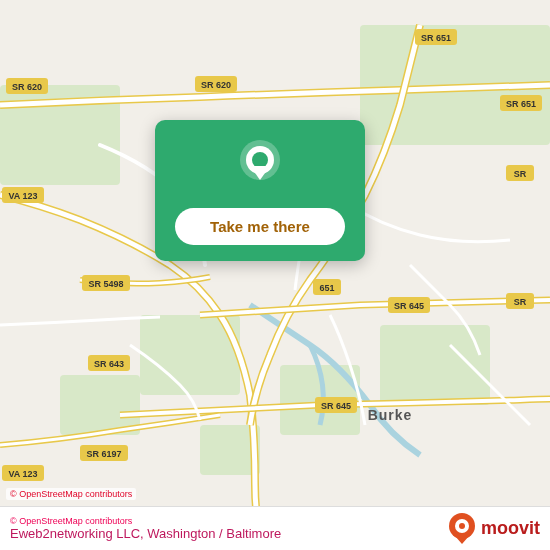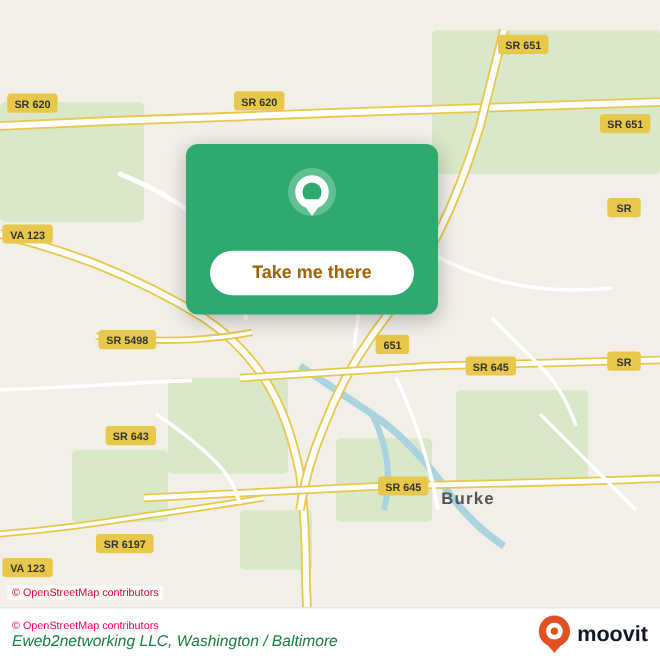--- a/index.html
+++ b/index.html
@@ -90,22 +90,21 @@
     }
 
     #copyright-text {
       font-size: 9px;
       color: #e05;
     }
 
     #location-label {
       font-size: 13px;
       font-weight: 500;
-      color: #15803d;
-      font-style: italic;
+      color: #be185d;
     }
 
     #moovit-logo {
       display: flex;
       align-items: center;
       gap: 4px;
     }
 
     #moovit-text {
       font-size: 18px;
@@ -243,16 +242,16 @@
       <span id="location-label">Eweb2networking LLC, Washington / Baltimore</span>
     </div>
     <div id="moovit-logo">
 
       <svg width="30" height="34" viewBox="0 0 30 34" xmlns="http://www.w3.org/2000/svg">
         <ellipse cx="15" cy="14" rx="13" ry="13" fill="#e05020"></ellipse>
         <ellipse cx="15" cy="14" rx="7" ry="7" fill="white"></ellipse>
         <ellipse cx="15" cy="14" rx="3" ry="3" fill="#e05020"></ellipse>
         <polygon points="15,32 8,24 22,24" fill="#e05020"></polygon>
       </svg>
-      <span id="moovit-text" style="font-size:18px;font-weight:700;color:#0f172a;">moovit</span>
+      <span id="moovit-text" style="font-size:18px;font-weight:700;color:#b91c1c;">moovit</span>
     </div>
   </div>
 </div>
 
 </body></html>

